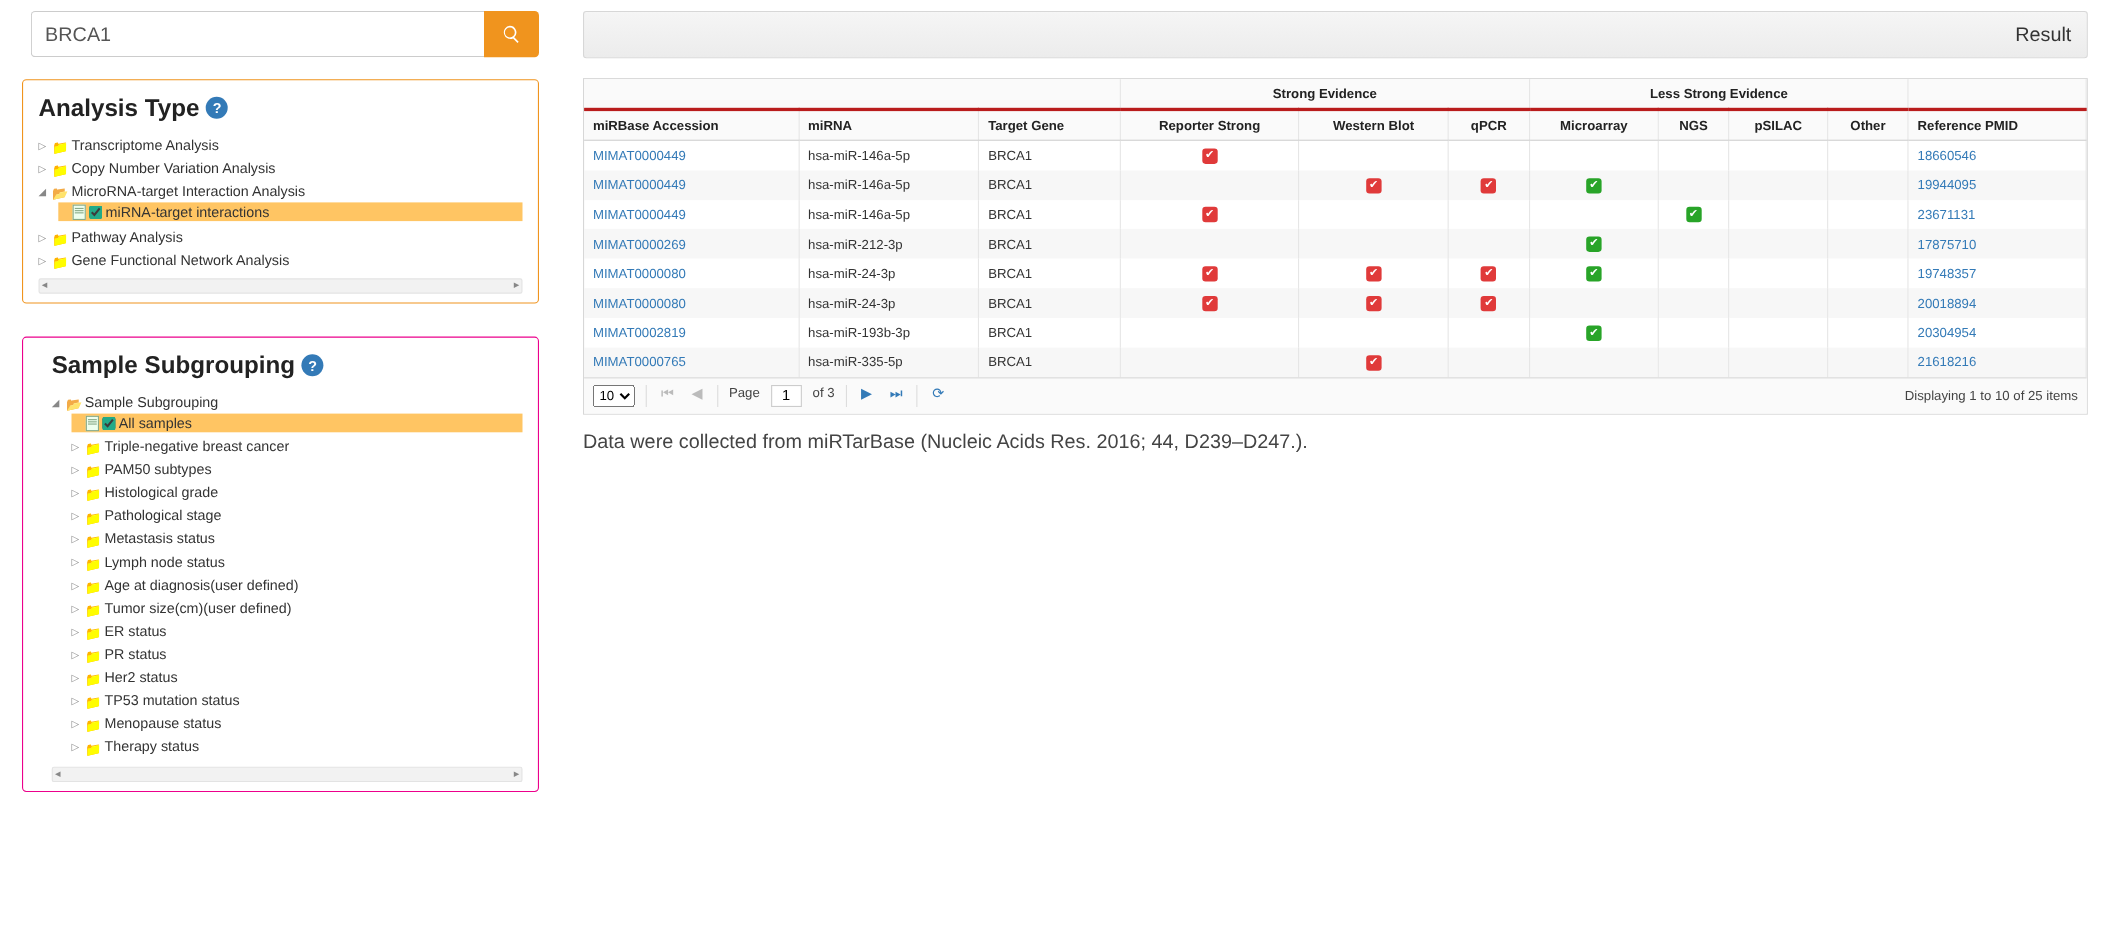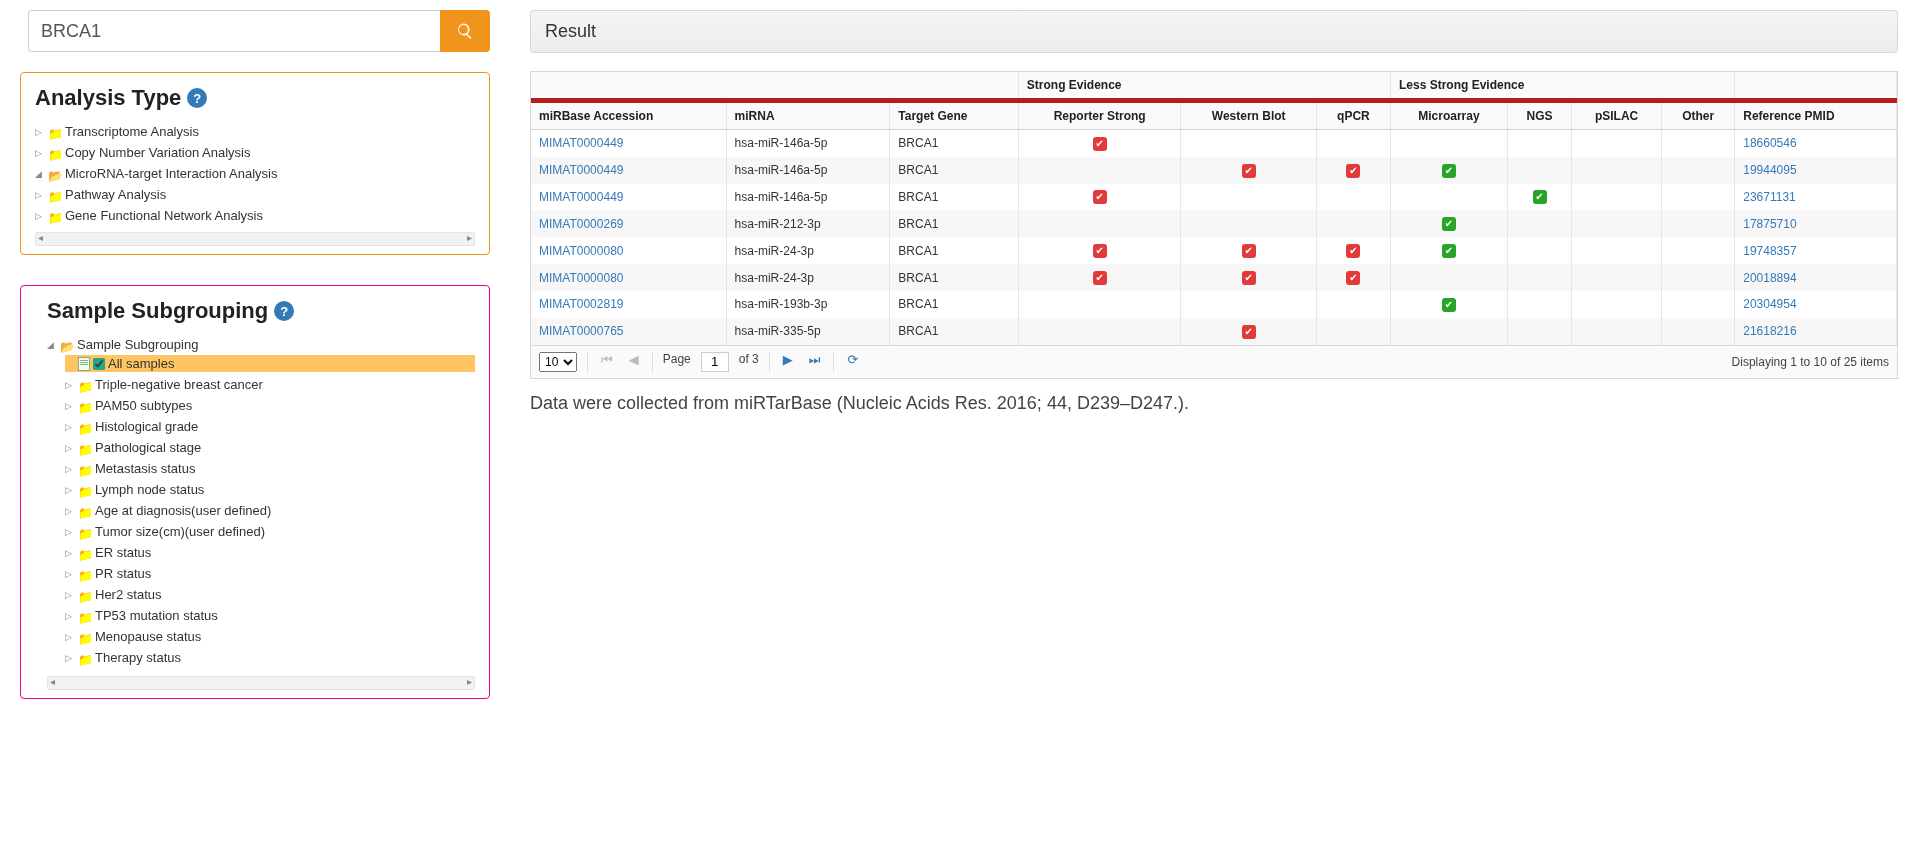--- a/index.html
+++ b/index.html
@@ -33,26 +33,26 @@
   .folder-ico.open::before   { content: "📂"; font-size: 12px; }
   .leaf-ico   { width: 12px; height: 14px; display:inline-block; border:1px solid #8a8; background:#efe; position:relative; }
   .leaf-ico::after{content:""; position:absolute; left:1px; right:1px; top:2px; border-top:1px solid #8a8; box-shadow:0 2px 0 #8a8,0 4px 0 #8a8;}
   .tree-check { width:12px; height:12px; accent-color:#2a8; }
   .tree-label { font-size: 13px; color: #333; }
   .hscroll    { height:14px; border:1px solid #e3e3e3; border-radius:2px; margin-top:6px; position:relative; background:#f2f2f2;}
   .hscroll::before{content:"◂"; position:absolute; left:2px; top:-1px; font-size:10px; color:#888;}
   .hscroll::after {content:"▸"; position:absolute; right:2px; top:-1px; font-size:10px; color:#888;}
 
   
-  .result-header { background: linear-gradient(#f5f5f5,#ececec); border:1px solid #d7d7d7; border-radius:3px; padding:10px 14px; font-size:18px; color:#333; margin-bottom:18px;}
+  .result-header { background: linear-gradient(#f5f5f5,#ececec); border:1px solid #d7d7d7; border-radius:3px; padding:10px 14px; font-size:18px; color:#333; margin-bottom:18px;text-align:right;}
   .grid-wrap { border:1px solid #d7d7d7; }
   table.grid { border-collapse: collapse; width: 100%; font-size: 12px; }
   .grid th, .grid td { border-right:1px solid #e6e6e6; padding:6px 8px; text-align:left; }
   .grid thead th { background:#fafafa; font-weight:bold; color:#222; border-bottom:1px solid #d0d0d0; }
-  .grid thead tr.group th { text-align:left; border-bottom:5px solid #b91c1c; }
+  .grid thead tr.group th { text-align:center; border-bottom:3px solid #b91c1c; }
   .grid tbody tr:nth-child(even){ background:#f7f7f7;}
   .grid td.center, .grid th.center{ text-align:center;}
   .link { color:#337ab7; cursor:pointer;}
   .tick { display:inline-block; width:14px; height:14px; border-radius:3px; color:#fff; font-size:10px; line-height:14px; text-align:center; vertical-align:middle;}
   .tick.red   { background:#e03a3a; }
   .tick.green { background:#28a428; }
 
   
   .pager { display:flex; align-items:center; justify-content:space-between; border-top:1px solid #d7d7d7; background:#fafafa; padding:6px 8px; font-size:12px; color:#444;}
   .pager-left{display:flex; align-items:flex-start; gap:10px;}
@@ -98,20 +98,30 @@
               <span class="folder-ico closed"></span>
               <span class="tree-label">Copy Number Variation Analysis</span>
             </div>
           </li>
           <li>
             <div class="tree-row" style="padding-left: 0px;">
               <span class="twisty">◢</span>
               <span class="folder-ico open"></span>
               <span class="tree-label">MicroRNA-target Interaction Analysis</span>
             </div>
+            <ul>
+              <li>
+                <div class="tree-row sel" style="padding-left: 0px;">
+                  <span class="twisty"></span>
+                  <span class="leaf-ico"></span>
+                  <input type="checkbox" class="tree-check" checked="" style="">
+                  <span class="tree-label">miRNA-target interactions</span>
+                </div>
+              </li>
+            </ul>
           </li>
           <li>
             <div class="tree-row" style="padding-left: 0px;">
               <span class="twisty">▷</span>
               <span class="folder-ico closed"></span>
               <span class="tree-label">Pathway Analysis</span>
             </div>
           </li>
           <li>
             <div class="tree-row" style="padding-left: 0px;">

